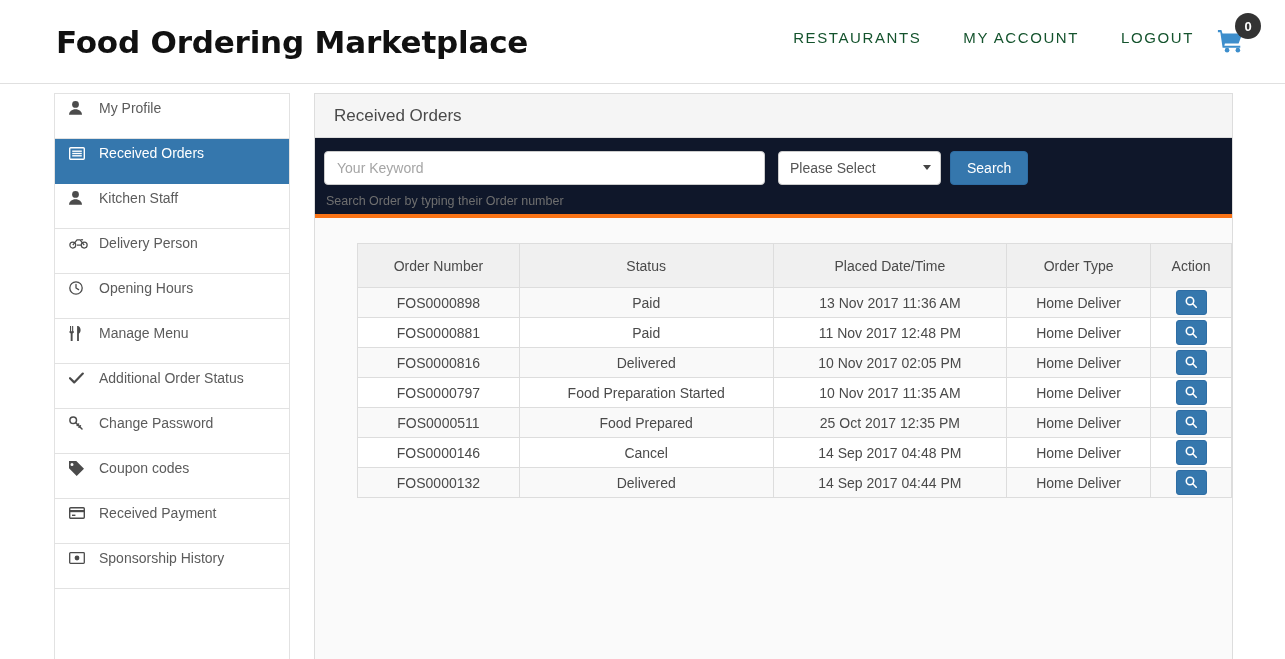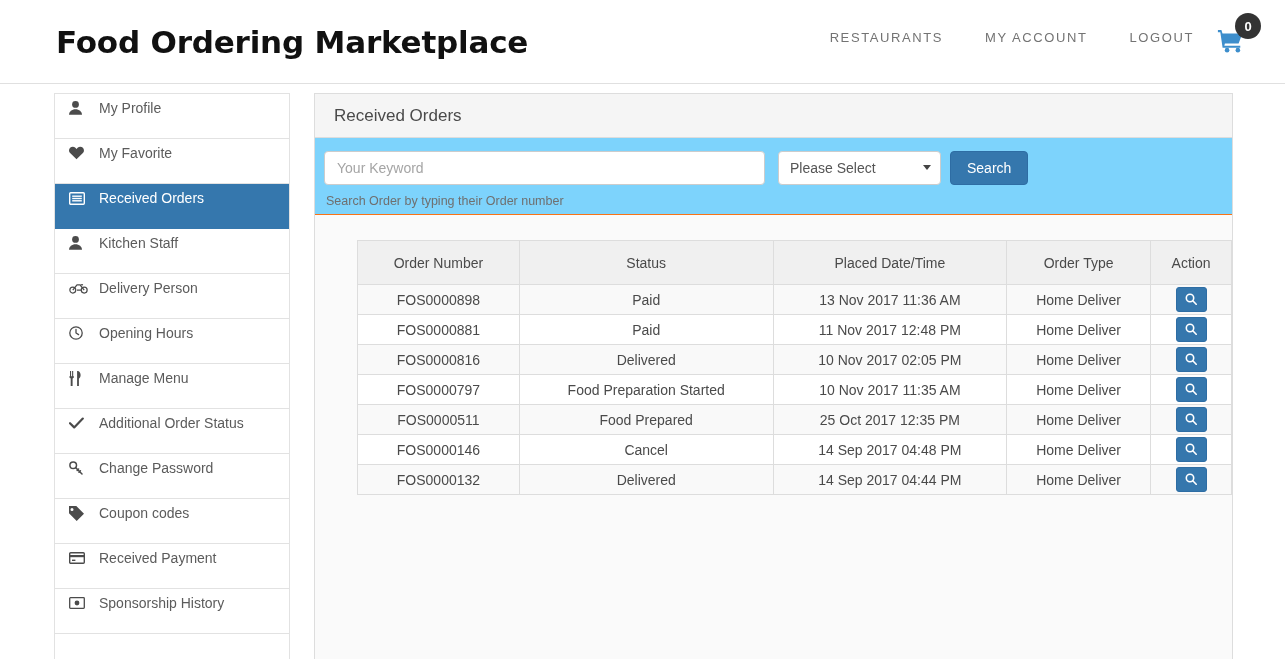--- a/index.html
+++ b/index.html
@@ -26,22 +26,22 @@
     font-size:31px;
     letter-spacing:-0.2px;
     color:#111;
     white-space:nowrap;
   }
   .main-nav{
     position:absolute; right:26px; top:20px;
     display:flex; align-items:center; gap:0px;
   }
   .nav-link{
-    font-size:13px; letter-spacing:1.6px;
-    color:#737373; text-decoration:none;
+    font-size:15px; letter-spacing:1.6px;
+    color:#14532d; text-decoration:none;
     padding:0 21px; white-space:nowrap;
   }
   .cart-wrap{ position:relative; width:42px; height:34px; margin-left:2px; }
   .cart-icon{ position:absolute; left:0; top:9px; color:#3d8ecc; }
   .cart-badge{
     position:absolute; left:18px; top:-7px;
     width:26px; height:26px; border-radius:50%;
     background:#333; color:#fff;
     font-size:13px; font-weight:bold;
     display:flex; align-items:center; justify-content:center;
@@ -79,22 +79,22 @@
   }
   .panel-heading{
     background:#f5f5f5;
     border-bottom:1px solid #dddddd;
     height:44px; display:flex; align-items:center;
     padding-left:19px;
   }
   .panel-title{ font-size:17px; color:#4a4a4a; }
 
   .search-bar{
-    background:#7dd3fc;
-    border-bottom:1px solid #f97316;
+    background:#0f172a;
+    border-bottom:4px solid #f97316;
     padding:13px 9px 6px 9px;
   }
   .search-row{ display:flex; align-items:flex-start; }
   .kw-input{
     width:441px; height:34px;
     border:1px solid #cccccc; border-radius:4px;
     padding:6px 12px; font-size:14px; color:#555;
     font-family:"Liberation Sans", sans-serif;
     outline:none; background:#fff;
   }
@@ -191,28 +191,20 @@
     <div class="side-item">
       <span class="side-ico">
         <svg width="13" height="14" viewBox="0 0 13 14" fill="currentColor">
             <circle cx="6.5" cy="3.4" r="3.4"></circle>
             <path d="M0 13.8c0-3.3 2.9-5.6 6.5-5.6s6.5 2.3 6.5 5.6z"></path>
           </svg>
       </span>
       <span class="side-label">My Profile</span>
     </div>
 
-    <div class="side-item">
-      <span class="side-ico">
-        <svg width="15" height="14" viewBox="0 0 16 14" fill="currentColor">
-            <path d="M8 13.6 1.2 7.1C-.4 5.5-.4 3 1.2 1.4s4.1-1.6 5.6 0L8 2.6l1.2-1.2c1.5-1.6 4.1-1.6 5.6 0s1.6 4.1 0 5.7z"></path>
-          </svg>
-      </span>
-      <span class="side-label">My Favorite</span>
-    </div>
 
     <div class="side-item active">
       <span class="side-ico">
         <svg width="16" height="13" viewBox="0 0 16 13" fill="none" stroke="currentColor" stroke-width="1.4">
           <rect x="0.7" y="0.7" width="14.6" height="11.6" rx="1"></rect>
           <line x1="3.2" y1="4.2" x2="12.8" y2="4.2"></line>
           <line x1="3.2" y1="6.5" x2="12.8" y2="6.5"></line>
           <line x1="3.2" y1="8.8" x2="12.8" y2="8.8"></line>
         </svg>
       </span>

